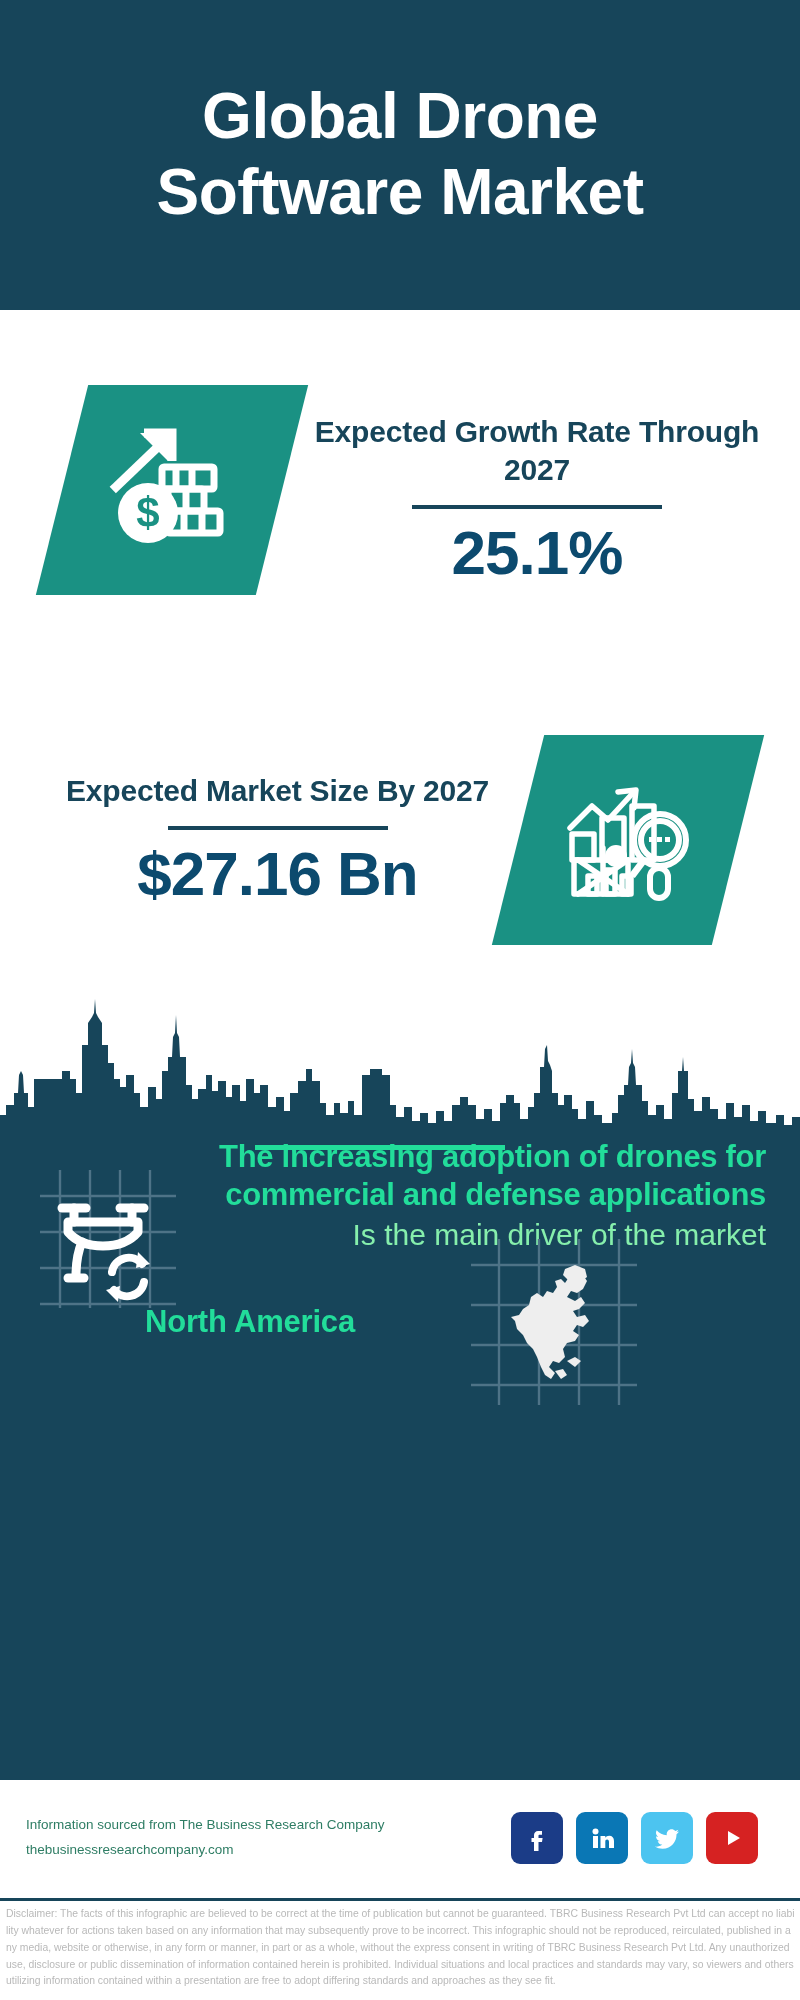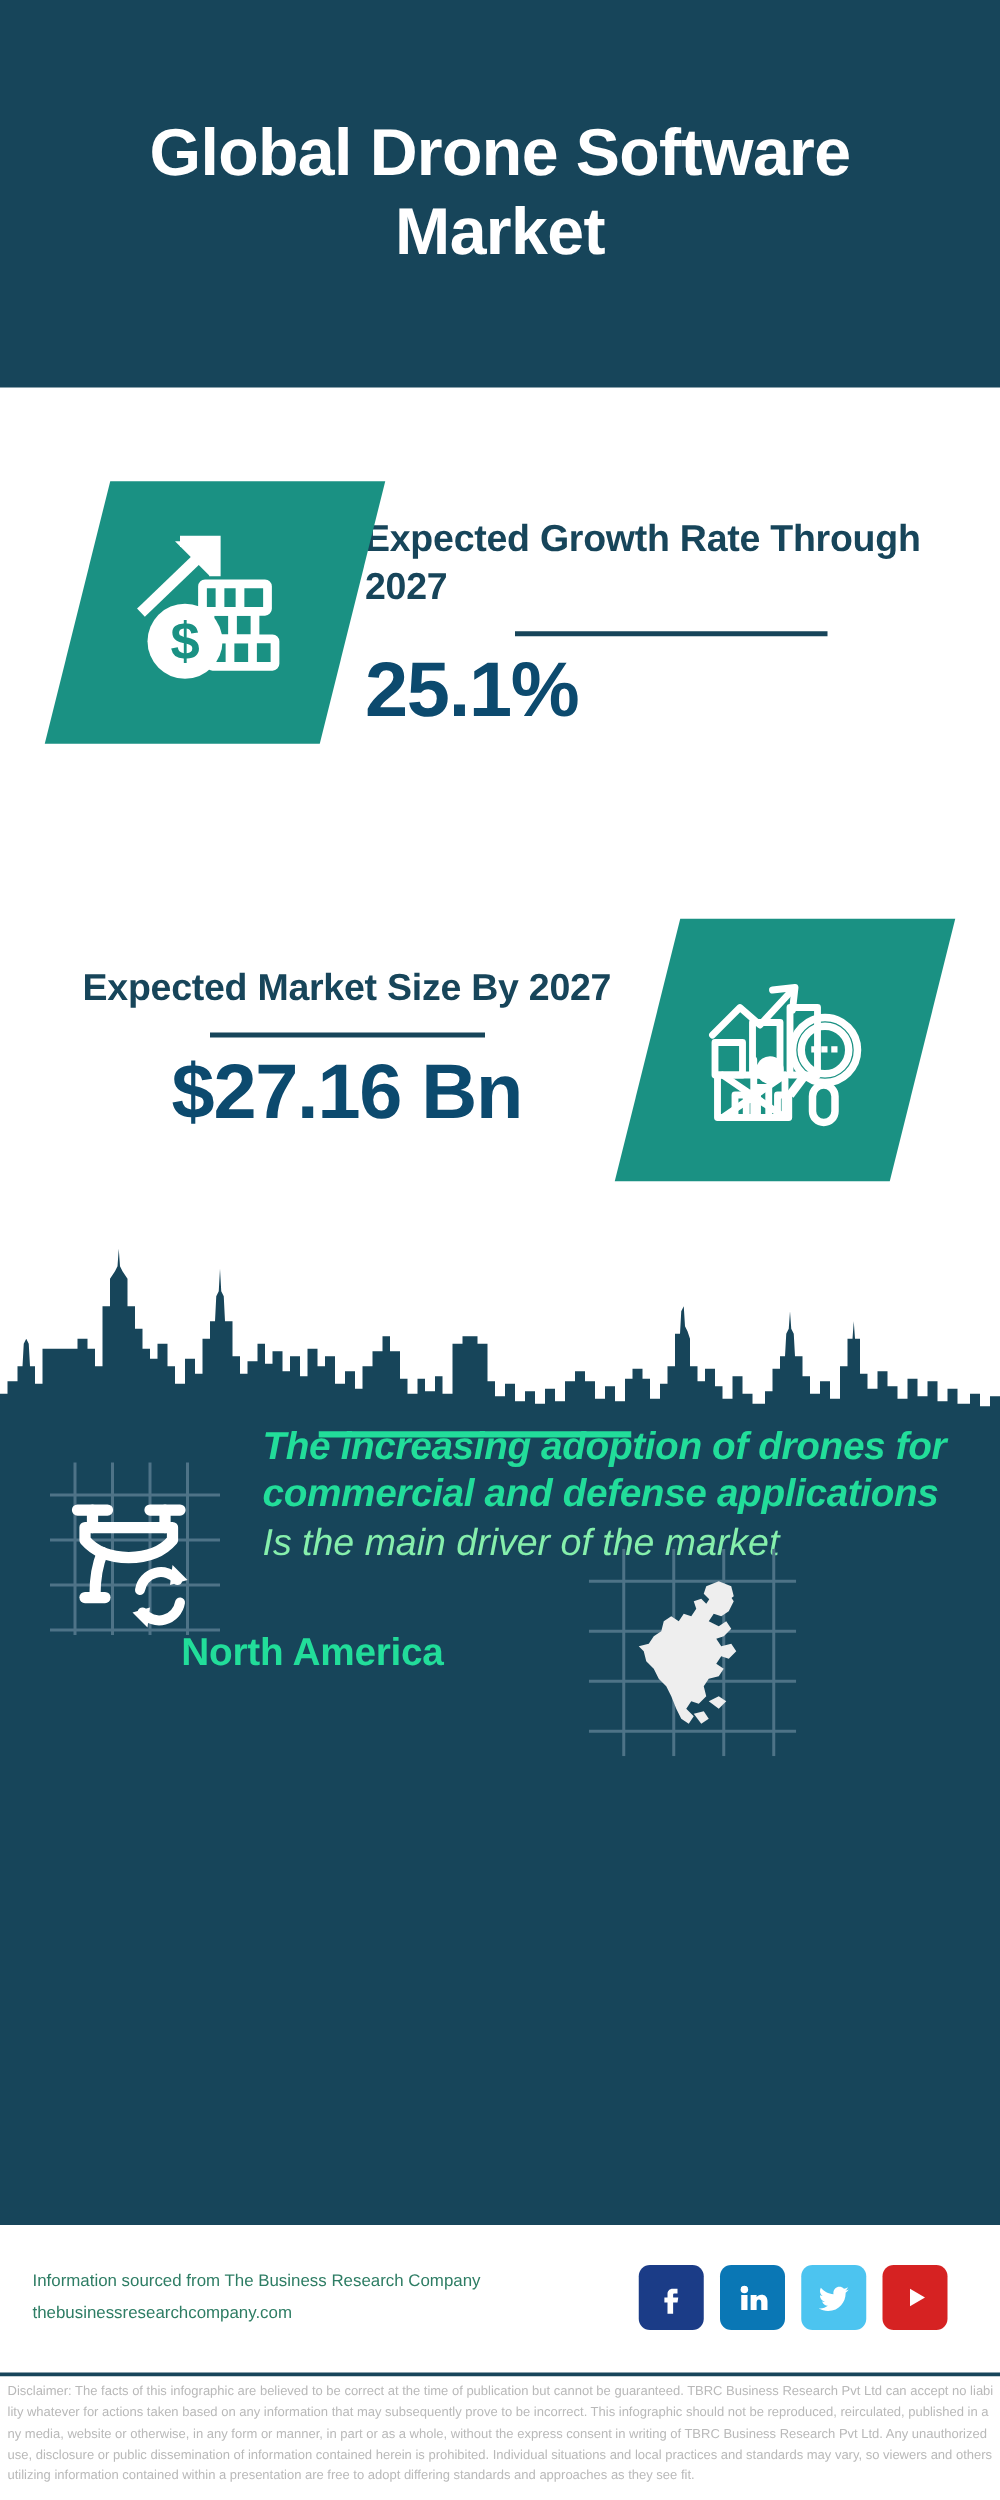--- a/index.html
+++ b/index.html
@@ -14,21 +14,21 @@
   .infographic { width:800px; height:2000px; position:relative; background:#ffffff; }
 
   
   .header {
     position:absolute; left:0; top:0; width:800px; height:310px;
     background:#17455a;
     display:flex; align-items:center; justify-content:center;
   }
   .header-title {
     color:#ffffff;
-    font-size:53px;
+    font-size:64px;
     font-weight:bold;
     line-height:1.18;
     text-align:center;
     letter-spacing:-0.5px;
     padding:0 70px;
     max-width:760px;
   }
 
   
   .stat-row-1 {
@@ -37,21 +37,21 @@
   }
   .icon-parallelogram {
     width:220px; height:210px;
     background:#1a9183;
     transform: skewX(-14deg);
     display:flex; align-items:center; justify-content:center;
     flex:none;
   }
   .icon-parallelogram > .icon-inner { transform: skewX(14deg); display:flex; align-items:center; justify-content:center; }
   .stat-row-1 .icon-wrap { margin-left:62px; }
-  .stat-text-1 { flex:1; padding-left:10px; padding-right:18px;margin-top:20px; }
+  .stat-text-1 { flex:1; text-align:center; padding-left:10px; padding-right:18px;margin-top:20px; }
 
   .stat-label {
     color:#17455a;
     font-size:30px;
     font-weight:bold;
     line-height:1.28;
     letter-spacing:-0.2px;
   }
   .stat-rule {
     width:250px; height:4px; background:#17455a;
@@ -85,21 +85,21 @@
     position:absolute; left:0; top:1128px; width:800px; height:652px;
     background:#17455a;
   }
 
   
   .driver-row {
     position:absolute; left:0; top:10px; width:800px; height:280px;
     display:flex; align-items:flex-start;
   }
   .driver-icon { width:210px; flex:none; display:flex; justify-content:center; padding-top:22px; }
-  .driver-text { flex:1; padding-right:34px; text-align:left;font-style:italic; }
+  .driver-text { flex:1; padding-right:34px; text-align:right; }
   .driver-highlight {
     color:#22dd9a;
     font-size:31px;
     font-weight:bold;
     line-height:1.23;
     letter-spacing:-0.3px;
   }
   .driver-sub {
     color:#86efac;
     font-size:30px;

